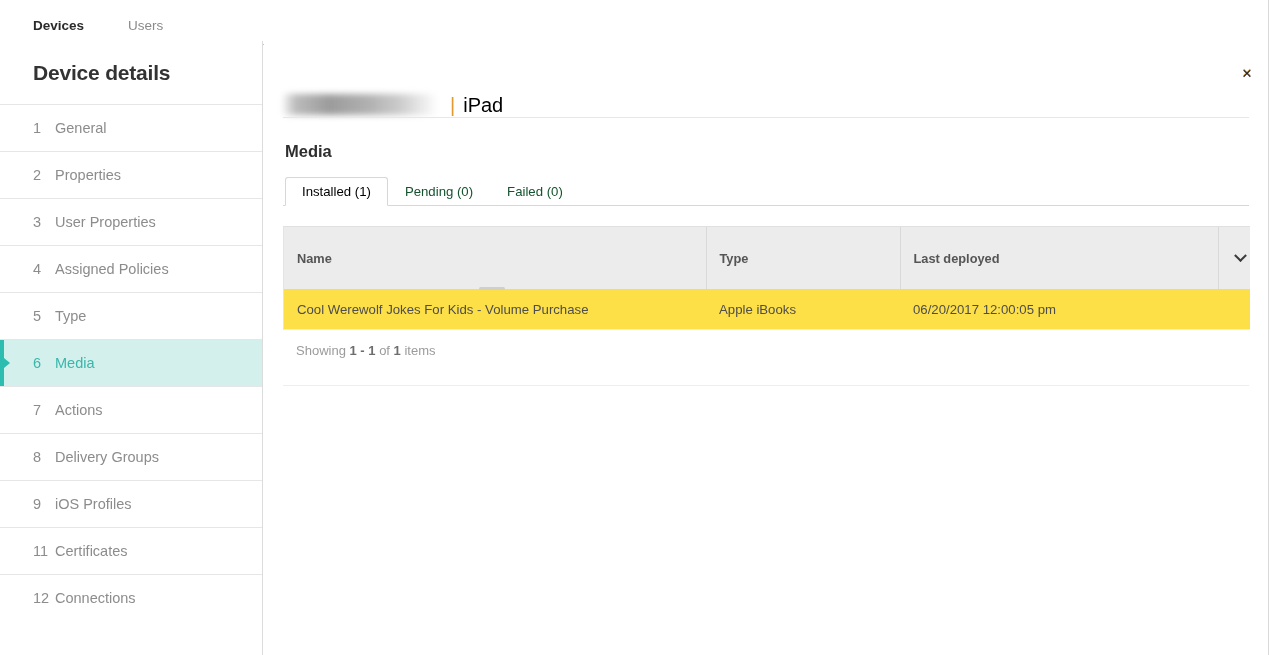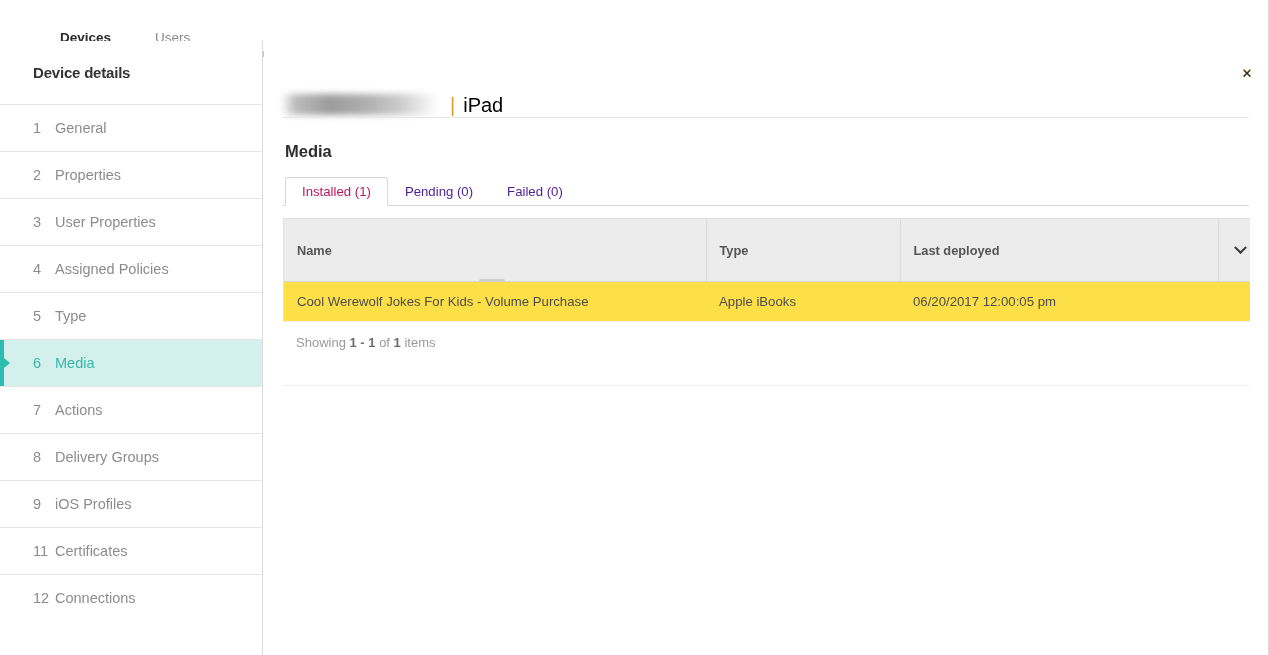--- a/index.html
+++ b/index.html
@@ -17,26 +17,25 @@
     width: 1269px;
     height: 655px;
     background: #ffffff;
     border-right: 1px solid #d9d9d9;
     overflow: hidden;
   }
 
   
   .topbar {
     position: absolute;
-    top: 16px; left: 0;
+    top: 4px; left: 0;
     width: 1269px;
     height: 41px;
     background: #ffffff;
-    border-bottom: 6px solid #c4b5fd;
-    padding-left: 27px;
+    border-bottom: 1px solid #c4b5fd;
   }
   .topbar-inner {
     display: flex;
     align-items: flex-end;
     height: 41px;
     padding-left: 11px;
   }
   .toptab {
     position: relative;
     height: 40px;
@@ -69,21 +68,21 @@
     height: 614px;
     background: #ffffff;
     border-right: 1px solid #dcdcdc;
     overflow: hidden;
   }
   .sidebar-title {
     height: 63px;
     display: flex;
     align-items: center;
     padding-left: 33px;
-    font-size: 15px;
+    font-size: 21px;
     font-weight: bold;
     color: #333333;
     letter-spacing: -0.2px;
   }
   .nav-list { list-style: none; margin: 0; padding: 0; }
   .nav-item {
     position: relative;
     height: 47px;
     display: flex;
     align-items: center;
@@ -225,41 +224,41 @@
     padding-left: 2px;
     height: 29px;
     border-bottom: 1px solid #d7d7d7;
   }
   .subtab {
     height: 29px;
     display: flex;
     align-items: center;
     padding: 0 16px;
     font-size: 13.2px;
-    color: #4c1d95;
+    color: #14532d;
     cursor: pointer;
     border: 1px solid transparent;
     border-bottom: none;
     position: relative;
     white-space: nowrap;
   }
   .subtab.active {
-    color: #be185d;
+    color: #000000;
     background: #ffffff;
     border: 1px solid #d7d7d7;
     border-bottom: 1px solid #ffffff;
     border-top-left-radius: 3px;
     border-top-right-radius: 3px;
     margin-bottom: -1px;
     z-index: 2;
   }
 
   
   .table-wrap {
-    margin-top: 12px;
+    margin-top: 20px;
     width: 966px;
     border-left: 1px solid #e4e4e4;
     border-right: 4px solid #f9a8d4;
   }
   table.grid {
     width: 100%;
     border-collapse: collapse;
     table-layout: fixed;
   }
   table.grid thead th {

